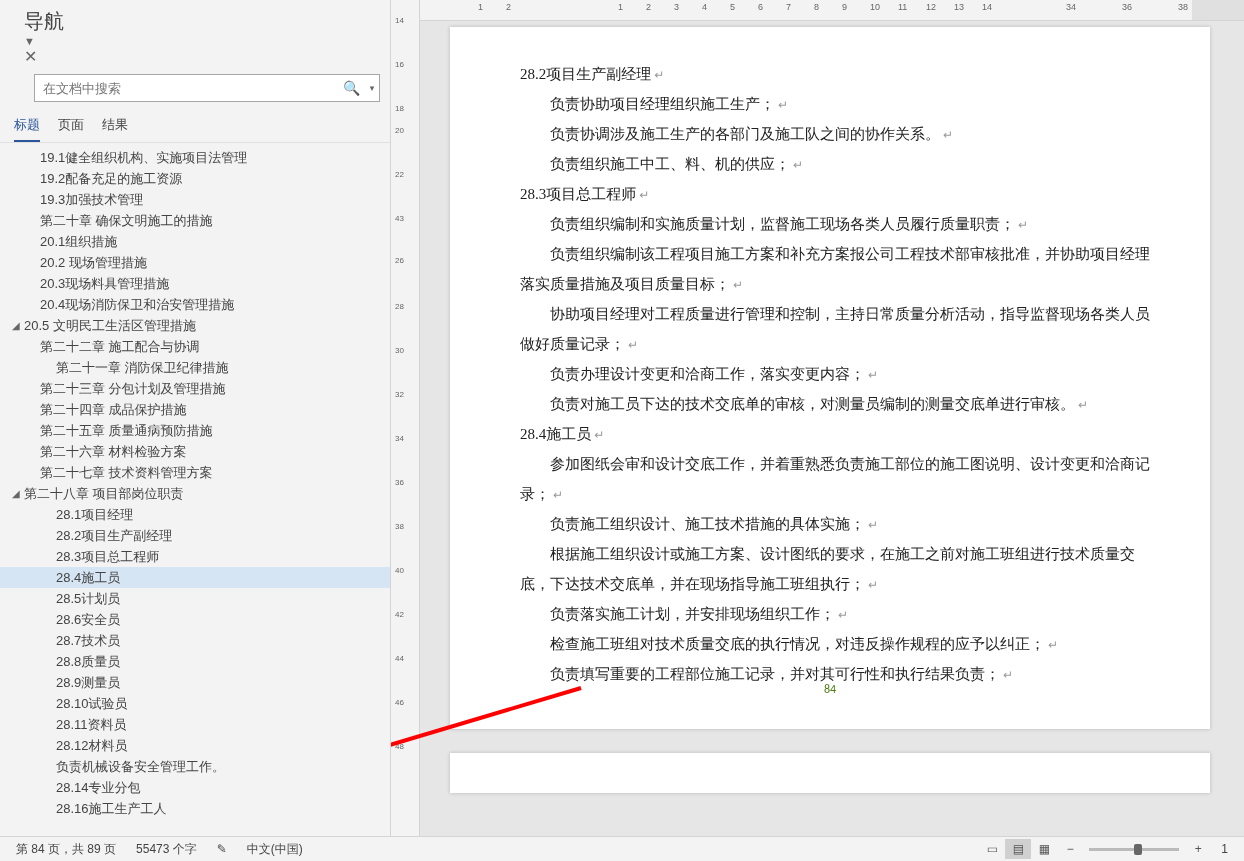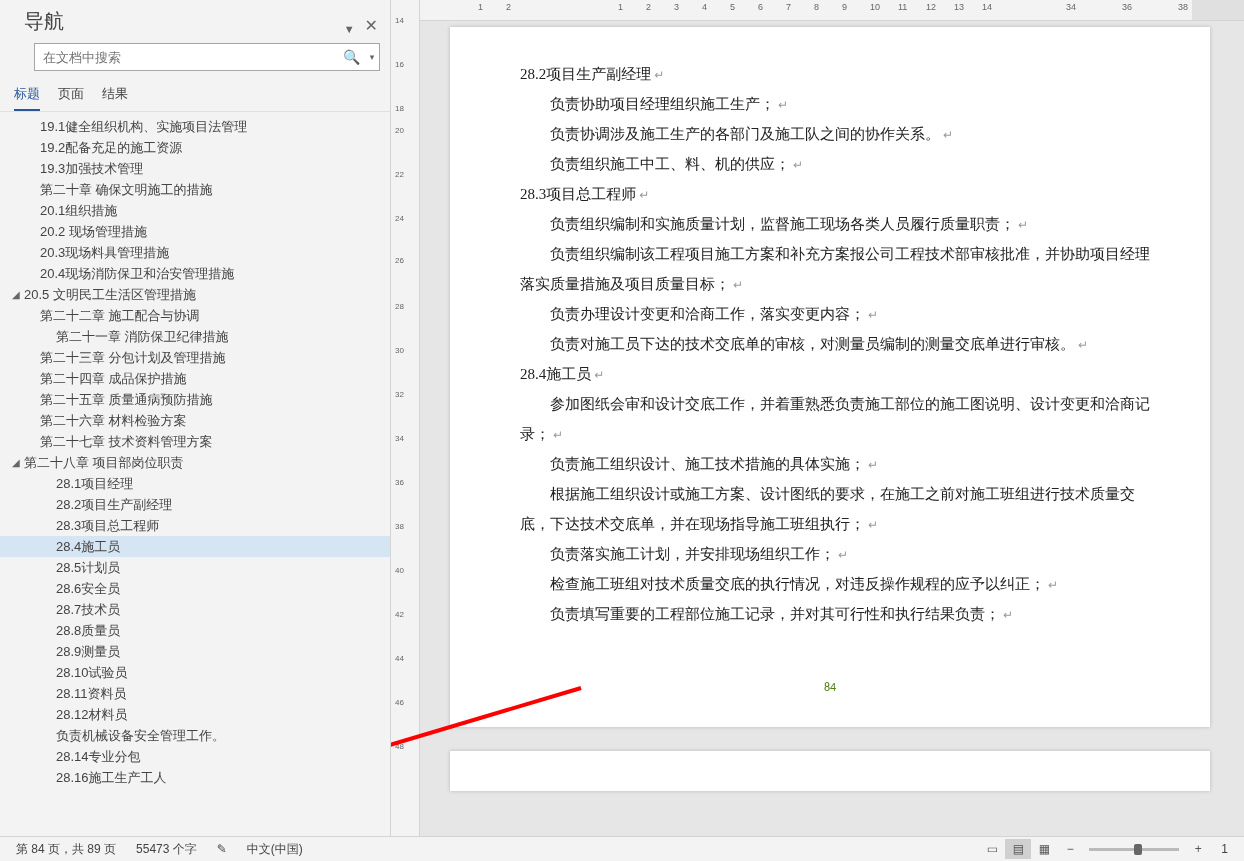--- a/index.html
+++ b/index.html
@@ -1,20 +1,20 @@
 <!DOCTYPE html>
 <html><head>
 <meta charset="utf-8">
 <style>
   html, body { margin:0; padding:0; height:100%; font-family: "Microsoft YaHei", "SimSun", sans-serif; background:#fff; overflow:hidden; }
   .app { display:flex; flex-direction:column; width:1244px; height:861px; }
   .main { display:flex; flex:1; min-height:0; }
   
   .nav-pane { width:390px; border-right:1px solid #d4d4d4; display:flex; flex-direction:column; background:#f3f3f3; }
-  .nav-header { display:flex; align-items:flex-end; padding:8px 12px 4px 24px; }
+  .nav-header { display:flex; align-items:flex-start; padding:8px 12px 4px 24px;flex-direction:column; }
   .nav-title { font-size:20px; color:#444; flex:1; }
   .nav-caret { color:#666; cursor:pointer; margin-right:10px; font-size:11px; }
   .nav-close { font-size:16px; color:#666; cursor:pointer; font-family: Arial; }
   .nav-search-wrap { padding:4px 10px 6px 10px; }
   .nav-search { position:relative; border:1px solid #a6a6a6; background:#fff; display:flex; align-items:center; height:26px;margin-left:24px; }
   .nav-search input { border:0; outline:0; flex:1; padding:0 8px; font-size:13px; color:#333; background:transparent; }
   .nav-search .mag { width:22px; text-align:center; color:#2a579a; font-size:14px; padding-right:2px; }
   .nav-search .drop { width:14px; text-align:center; color:#666; font-size:9px; }
   .nav-tabs { display:flex; gap:18px; padding:2px 14px 0 14px; border-bottom:1px solid #e0e0e0; }
   .nav-tab { font-size:13px; color:#444; padding:6px 0 6px 0; cursor:pointer; }
@@ -217,21 +217,21 @@
     </div>
 
     <div class="doc-area">
       <div class="corner">└</div>
       <div class="vruler" id="vruler">
           <div class="num" style="top: 20px;">14</div>
           <div class="num" style="top: 64px;">16</div>
           <div class="num" style="top: 108px;">18</div>
           <div class="num" style="top: 130px;">20</div>
           <div class="num" style="top: 174px;">22</div>
-          <div class="num" style="top: 218px;">24</div>
+          <div class="num" style="top: 218px;">43</div>
           <div class="num" style="top: 260px;">26</div>
           <div class="num" style="top: 306px;">28</div>
           <div class="num" style="top: 350px;">30</div>
           <div class="num" style="top: 394px;">32</div>
           <div class="num" style="top: 438px;">34</div>
           <div class="num" style="top: 482px;">36</div>
           <div class="num" style="top: 526px;">38</div>
           <div class="num" style="top: 570px;">40</div>
           <div class="num" style="top: 614px;">42</div>
           <div class="num" style="top: 658px;">44</div>
@@ -265,20 +265,21 @@
         </div>
         <div class="pages-wrap">
           <div class="page-sheet">
             <p class="doc-heading pmark">28.2项目生产副经理</p>
             <p class="doc-para indent pmark">负责协助项目经理组织施工生产；</p>
             <p class="doc-para indent pmark">负责协调涉及施工生产的各部门及施工队之间的协作关系。</p>
             <p class="doc-para indent pmark">负责组织施工中工、料、机的供应；</p>
             <p class="doc-heading pmark">28.3项目总工程师</p>
             <p class="doc-para indent pmark">负责组织编制和实施质量计划，监督施工现场各类人员履行质量职责；</p>
             <p class="doc-para indent pmark">负责组织编制该工程项目施工方案和补充方案报公司工程技术部审核批准，并协助项目经理落实质量措施及项目质量目标；</p>
+            <p class="doc-para indent pmark">协助项目经理对工程质量进行管理和控制，主持日常质量分析活动，指导监督现场各类人员做好质量记录；</p>
             <p class="doc-para indent pmark">负责办理设计变更和洽商工作，落实变更内容；</p>
             <p class="doc-para indent pmark">负责对施工员下达的技术交底单的审核，对测量员编制的测量交底单进行审核。</p>
             <p class="doc-heading pmark">28.4施工员</p>
             <p class="doc-para indent pmark">参加图纸会审和设计交底工作，并着重熟悉负责施工部位的施工图说明、设计变更和洽商记录；</p>
             <p class="doc-para indent pmark">负责施工组织设计、施工技术措施的具体实施；</p>
             <p class="doc-para indent pmark">根据施工组织设计或施工方案、设计图纸的要求，在施工之前对施工班组进行技术质量交底，下达技术交底单，并在现场指导施工班组执行；</p>
             <p class="doc-para indent pmark">负责落实施工计划，并安排现场组织工作；</p>
             <p class="doc-para indent pmark">检查施工班组对技术质量交底的执行情况，对违反操作规程的应予以纠正；</p>
             <p class="doc-para indent pmark">负责填写重要的工程部位施工记录，并对其可行性和执行结果负责；</p>
             <div class="page-number">84</div>

